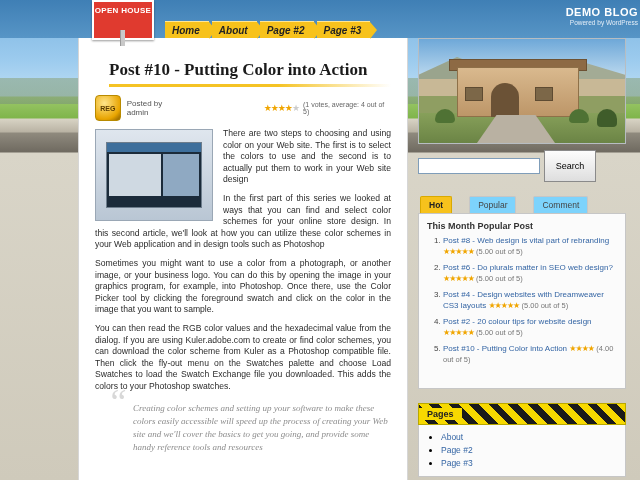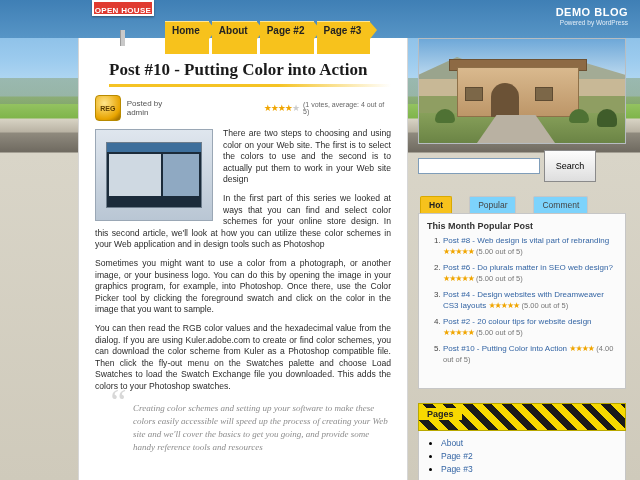--- a/index.html
+++ b/index.html
@@ -32,21 +32,21 @@
   #top-strip {
     position: absolute; left: 0; top: 0; width: 640px; height: 38px;
     background: linear-gradient(to bottom,#3f7fb5,#5795c6);
   }
   
   #openhouse-sign {
     position: absolute; left: 92px; top: 0px; width: 62px; height: 46px;
     z-index: 20;
   }
   #openhouse-sign .board {
-    position: absolute; left: 0; top: 0; width: 62px; height: 16px;
+    position: absolute; left: 0; top: 0; width: 62px; height: 40px;
     background: #e03a2f; border: 2px solid #ffffff;
     color: #fff; font-size: 8px; font-weight: bold; line-height: 9px;
     text-align: center; padding-top: 4px;
     letter-spacing: .3px;
     box-shadow: 0 1px 2px rgba(0,0,0,.4);
   }
   #openhouse-sign .post {
     position: absolute; left: 28px; top: 30px; width: 5px; height: 16px;
     background: #c9c9c9; border-left: 1px solid #999;
   }
@@ -54,36 +54,37 @@
   #nav {
     position: absolute; left: 165px; top: 21px; height: 17px;
     display: flex; gap: 3px; z-index: 21;
   }
   #nav .nav-item {
     background: #f7c21c;
     color: #222;
     font-size: 10px;
     font-weight: bold;
     padding: 2px 9px 2px 7px;
-    height: 33px;
+    height: 17px;
     line-height: 13px;
     position: relative;
     border-top: 1px solid #ffe694;
     cursor: pointer;
+    font-style: italic;
   }
   #nav .nav-item::after {
     content: "";
     position: absolute; right: -7px; top: 0;
     border-left: 7px solid #f7c21c;
     border-top: 8px solid transparent;
     border-bottom: 9px solid transparent;
   }
   
   #demo-blog {
-    position: absolute; right: 12px; top: 6px; text-align: right; z-index: 21;
+    position: absolute; right: 2px; top: 6px; text-align: right; z-index: 21;
   }
   #demo-blog .dbtitle { color: #fff; font-size: 11px; font-weight: bold; letter-spacing: .5px;}
   #demo-blog .dbsub { color: #e4eef7; font-size: 6.5px; margin-top: 1px;}
   
   #content {
     position: absolute; left: 78px; top: 38px; width: 330px; height: 442px;
     background: #ffffff;
     border-left: 1px solid #d6d6d6;
     border-right: 1px solid #d6d6d6;
     overflow: hidden;
@@ -186,21 +187,21 @@
   }
   #widget ol { margin: 0; padding-left: 16px; }
   #widget li { font-size: 8px; line-height: 10.5px; color: #444; margin-bottom: 6px;}
   #widget li a { color: #3465a4; text-decoration: none; }
   .li-stars { color: #f0a500; font-size: 8px; letter-spacing: -1px; }
   .li-note { color: #777; font-size: 7.5px; }
   
   #pages-widget { margin-top: 14px; }
   #pages-header {
     background: repeating-linear-gradient(45deg,#f7d900 0 7px,#1a1a1a 7px 14px);
-    height: 28px; position: relative;
+    height: 22px; position: relative;
     border: 1px solid #b9a800;
   }
   #pages-header .label {
     position: absolute; left: 0; top: 4px;
     background: #f7d900; color: #222;
     font-size: 9px; font-weight: bold;
     padding: 1px 8px;
   }
   #pages-list {
     background: #fbfbfb; border: 1px solid #c6c6c6; border-top: none;

